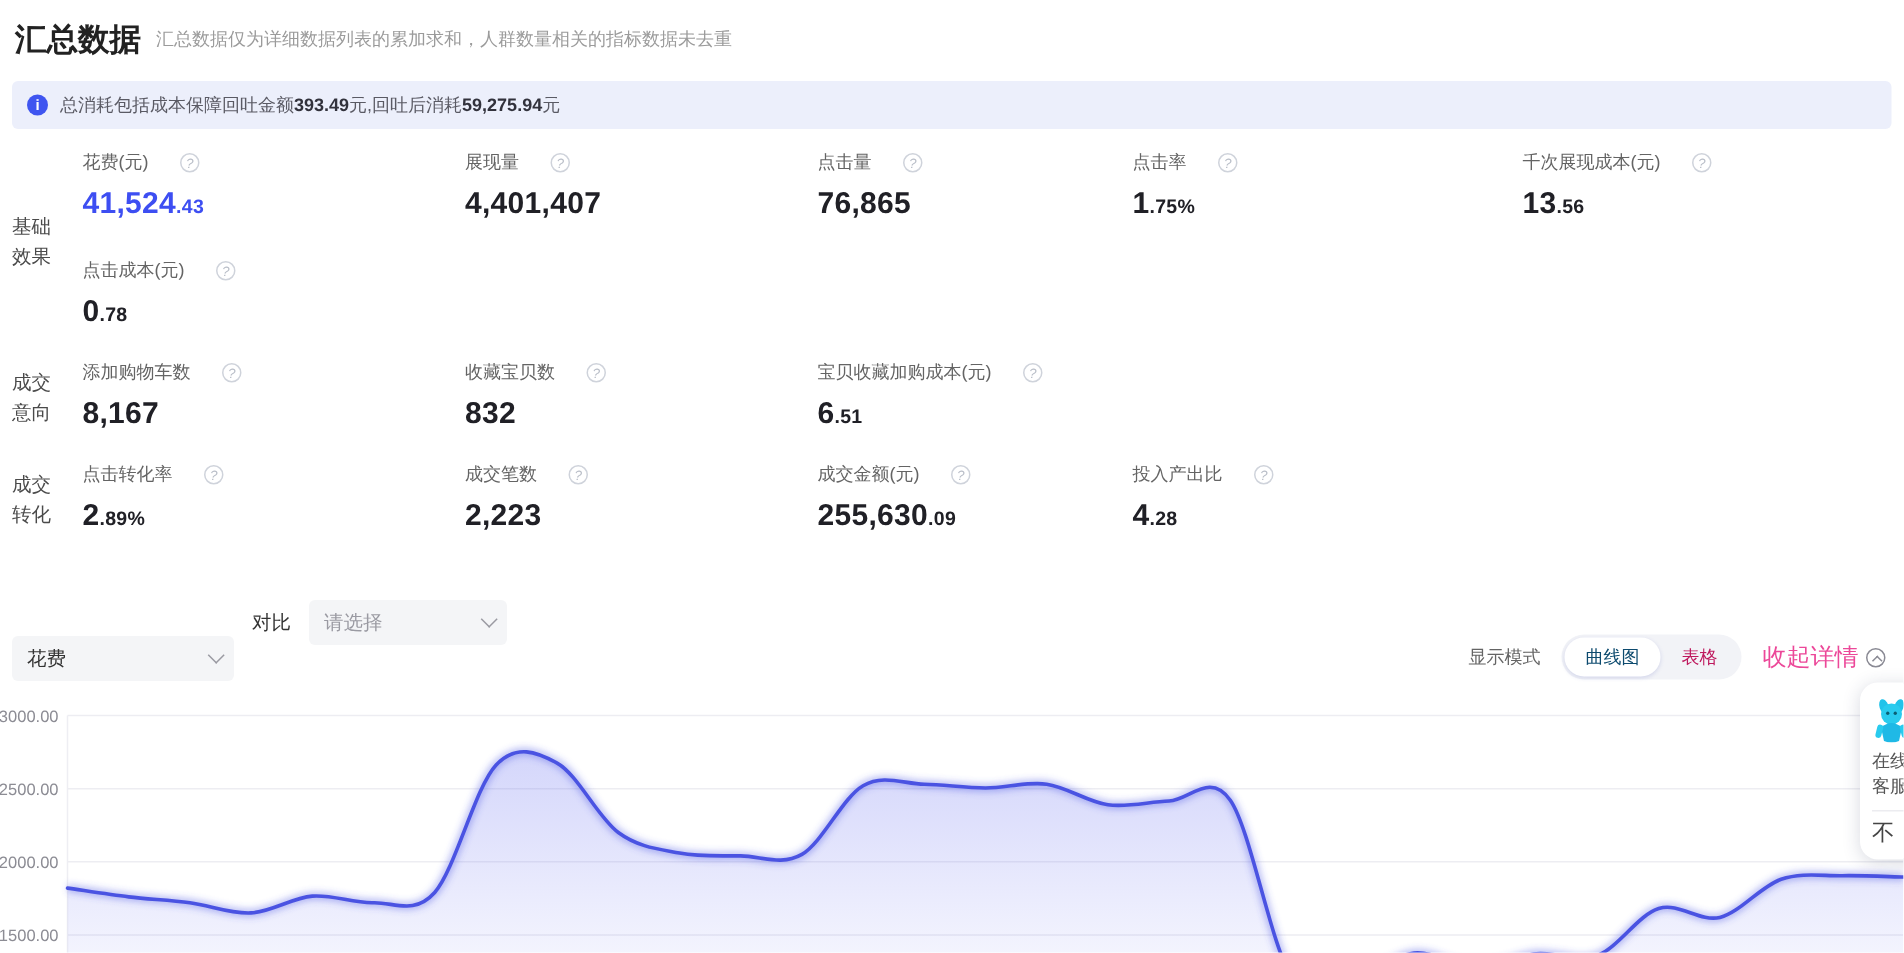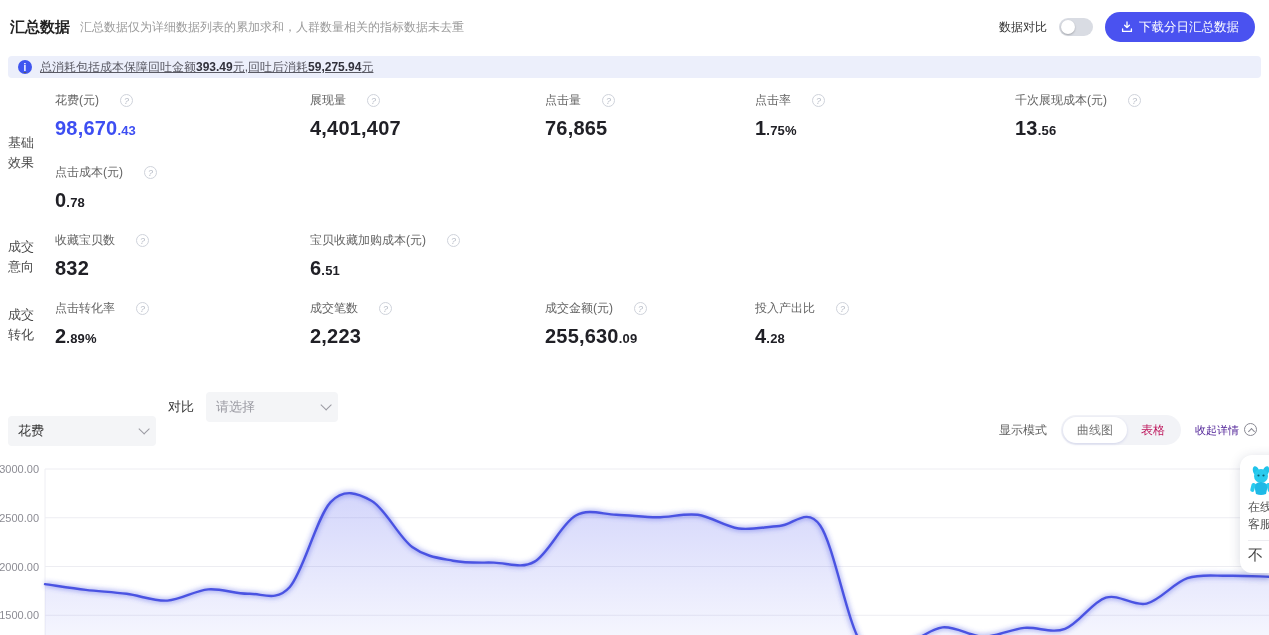--- a/index.html
+++ b/index.html
@@ -1,32 +1,32 @@
 <!DOCTYPE html>
 <html><head>
 <meta charset="utf-8">
 <style>
   * { margin:0; padding:0; box-sizing:border-box; }
   html,body { width:1269px; height:635px; overflow:hidden; background:#fff;
     font-family:"Liberation Sans","DejaVu Sans",sans-serif; position:relative; }
 
   
   .header { display:flex; align-items:center; padding:12px 14px 8px 10px; }
-  .title { font-size:15px; font-weight:bold; color:#222; }
+  .title { font-size:21px; font-weight:bold; color:#222; }
   .subtitle { font-size:12px; color:#9b9b9b; margin-left:10px; }
   .header-right { margin-left:auto; display:flex; align-items:center; gap:12px; }
   .toggle-label { font-size:12px; color:#333; }
   .toggle { width:34px; height:18px; border-radius:9px; background:#d9dce3; position:relative; cursor:pointer; flex:0 0 auto; }
   .toggle .knob { position:absolute; left:2px; top:2px; width:14px; height:14px; border-radius:50%; background:#fff; box-shadow:0 1px 2px rgba(0,0,0,.25); }
   .dl-btn { display:flex; align-items:center; gap:6px; height:30px; padding:0 16px; border:none;
     border-radius:16px; background:#4a52f0; color:#fff; font-size:12.5px; cursor:pointer; }
 
   
-  .notice { margin:6px 8px 0 8px; height:22px; background:#eceffb; border-radius:4px;
-    display:flex; align-items:center; padding:0 10px; font-size:12px; color:#5a5a64;text-decoration:underline; }
+  .notice { margin:6px 8px 0 8px; height:32px; background:#eceffb; border-radius:4px;
+    display:flex; align-items:center; padding:0 10px; font-size:12px; color:#5a5a64; }
   .info-icon { width:14px; height:14px; border-radius:50%; background:#3f55f0; color:#fff;
     display:inline-flex; align-items:center; justify-content:center; margin-right:8px; flex:0 0 auto;
     font-size:10px; font-weight:bold; font-style:normal; }
   .info-icon::before { content:"i"; }
   .notice b { color:#32323c; }
 
   
   .metrics-wrap { padding:14px 0 0 8px; }
   .section { display:flex; margin-bottom:20px;align-items:center; }
   .section-name { width:47px; font-size:13px; color:#4a4a4a; line-height:20px; padding-top:1px; }
@@ -48,22 +48,22 @@
   .select .caret { margin-left:auto; width:8px; height:8px; border-right:1.4px solid #9a9aa2;
     border-bottom:1.4px solid #9a9aa2; transform:rotate(45deg) translateY(-3px); }
   .select1 { width:148px;margin-top:48px; }
   .select2 { width:132px; }
   .vs-label { font-size:13px; color:#333; margin:0 12px; }
   .controls-right { margin-left:auto; display:flex; align-items:center; gap:14px;margin-top:46px; }
   .mode-label { font-size:12px; color:#646464; }
   .seg { display:flex; align-items:center; background:#f2f3f7; border-radius:15px; padding:2px; height:30px; }
   .seg-opt { height:26px; display:flex; align-items:center; padding:0 14px; border-radius:13px;
     font-size:12px; color:#be185d; cursor:pointer; }
-  .seg-opt.active { background:#fff; color:#737373; box-shadow:0 1px 3px rgba(60,70,180,.18); }
-  .collapse { display:flex; align-items:flex-start; gap:5px; font-size:11px; color:#4c1d95; cursor:pointer; }
+  .seg-opt.active { background:#fff; color:#0c4a6e; box-shadow:0 1px 3px rgba(60,70,180,.18); }
+  .collapse { display:flex; align-items:center; gap:5px; font-size:16px; color:#ec4899; cursor:pointer; }
   .circ-caret { width:13px; height:13px; border-radius:50%; border:1px solid #8a8a94; position:relative; }
   .circ-caret::before { content:""; position:absolute; left:3.5px; top:5px; width:4px; height:4px;
     border-left:1.2px solid #8a8a94; border-top:1.2px solid #8a8a94; transform:rotate(45deg); }
 
   
   .chart { position:relative; margin-top:10px; height:235px; }
   .chart svg { position:absolute; left:0; top:0; }
 
   
   .svc { position:absolute; left:1240px; top:455px; width:74px; background:#fff;
@@ -72,53 +72,40 @@
   .svc-txt { font-size:12px; color:#555; line-height:17px; margin-top:4px; }
   .svc-div { width:100%; border-top:1px solid #ececf0; margin:7px 0 5px 0; }
   .svc-action { font-size:15px; color:#444; }
 </style>
 </head>
 <body>
 
 <div class="header">
   <span class="title">汇总数据</span>
   <span class="subtitle">汇总数据仅为详细数据列表的累加求和，人群数量相关的指标数据未去重</span>
-  <div class="header-right">
-    <span class="toggle-label">数据对比</span>
-    <div class="toggle">
-        <div class="knob"></div>
-      </div>
-    <button class="dl-btn">
-      <svg width="12" height="12" viewBox="0 0 12 12">
-        <path d="M6 1 v5.2 M3.6 4.2 L6 6.6 L8.4 4.2" stroke="#fff" stroke-width="1.3" fill="none" stroke-linecap="round" stroke-linejoin="round"></path>
-        <path d="M1.6 8 v2.4 h8.8 V8" stroke="#fff" stroke-width="1.3" fill="none" stroke-linecap="round" stroke-linejoin="round"></path>
-      </svg>
-      <span>下载分日汇总数据</span>
-    </button>
-  </div>
 </div>
 
 <div class="notice">
   <i class="info-icon"></i>
   <span id="notice-text"><span>总消耗包括成本保障回吐金额</span><b>393.49</b><span>元,回吐后消耗</span><b>59,275.94</b><span>元</span></span>
 </div>
 
 <div class="metrics-wrap" id="metrics">
     <div class="section">
       <div class="section-name">
         <div>基础</div>
         <div>效果</div>
       </div>
       <div class="metric-grid">
         <div>
           <div class="metric-label">
             <span>花费(元)</span>
             <i class="help-icon"></i>
           </div>
-          <div class="metric-value accent"><span class="int">98,670</span><span class="dec">.43</span></div>
+          <div class="metric-value accent"><span class="int">41,524</span><span class="dec">.43</span></div>
         </div>
         <div>
           <div class="metric-label">
             <span>展现量</span>
             <i class="help-icon"></i>
           </div>
           <div class="metric-value"><span class="int">4,401,407</span><span class="dec"></span></div>
         </div>
         <div>
           <div class="metric-label">
@@ -149,20 +136,27 @@
           <div class="metric-value"><span class="int">0</span><span class="dec">.78</span></div>
         </div>
       </div>
     </div>
     <div class="section">
       <div class="section-name">
         <div>成交</div>
         <div>意向</div>
       </div>
       <div class="metric-grid">
+        <div>
+          <div class="metric-label">
+            <span>添加购物车数</span>
+            <i class="help-icon"></i>
+          </div>
+          <div class="metric-value"><span class="int">8,167</span><span class="dec"></span></div>
+        </div>
         <div>
           <div class="metric-label">
             <span>收藏宝贝数</span>
             <i class="help-icon"></i>
           </div>
           <div class="metric-value"><span class="int">832</span><span class="dec"></span></div>
         </div>
         <div>
           <div class="metric-label">
             <span>宝贝收藏加购成本(元)</span>

